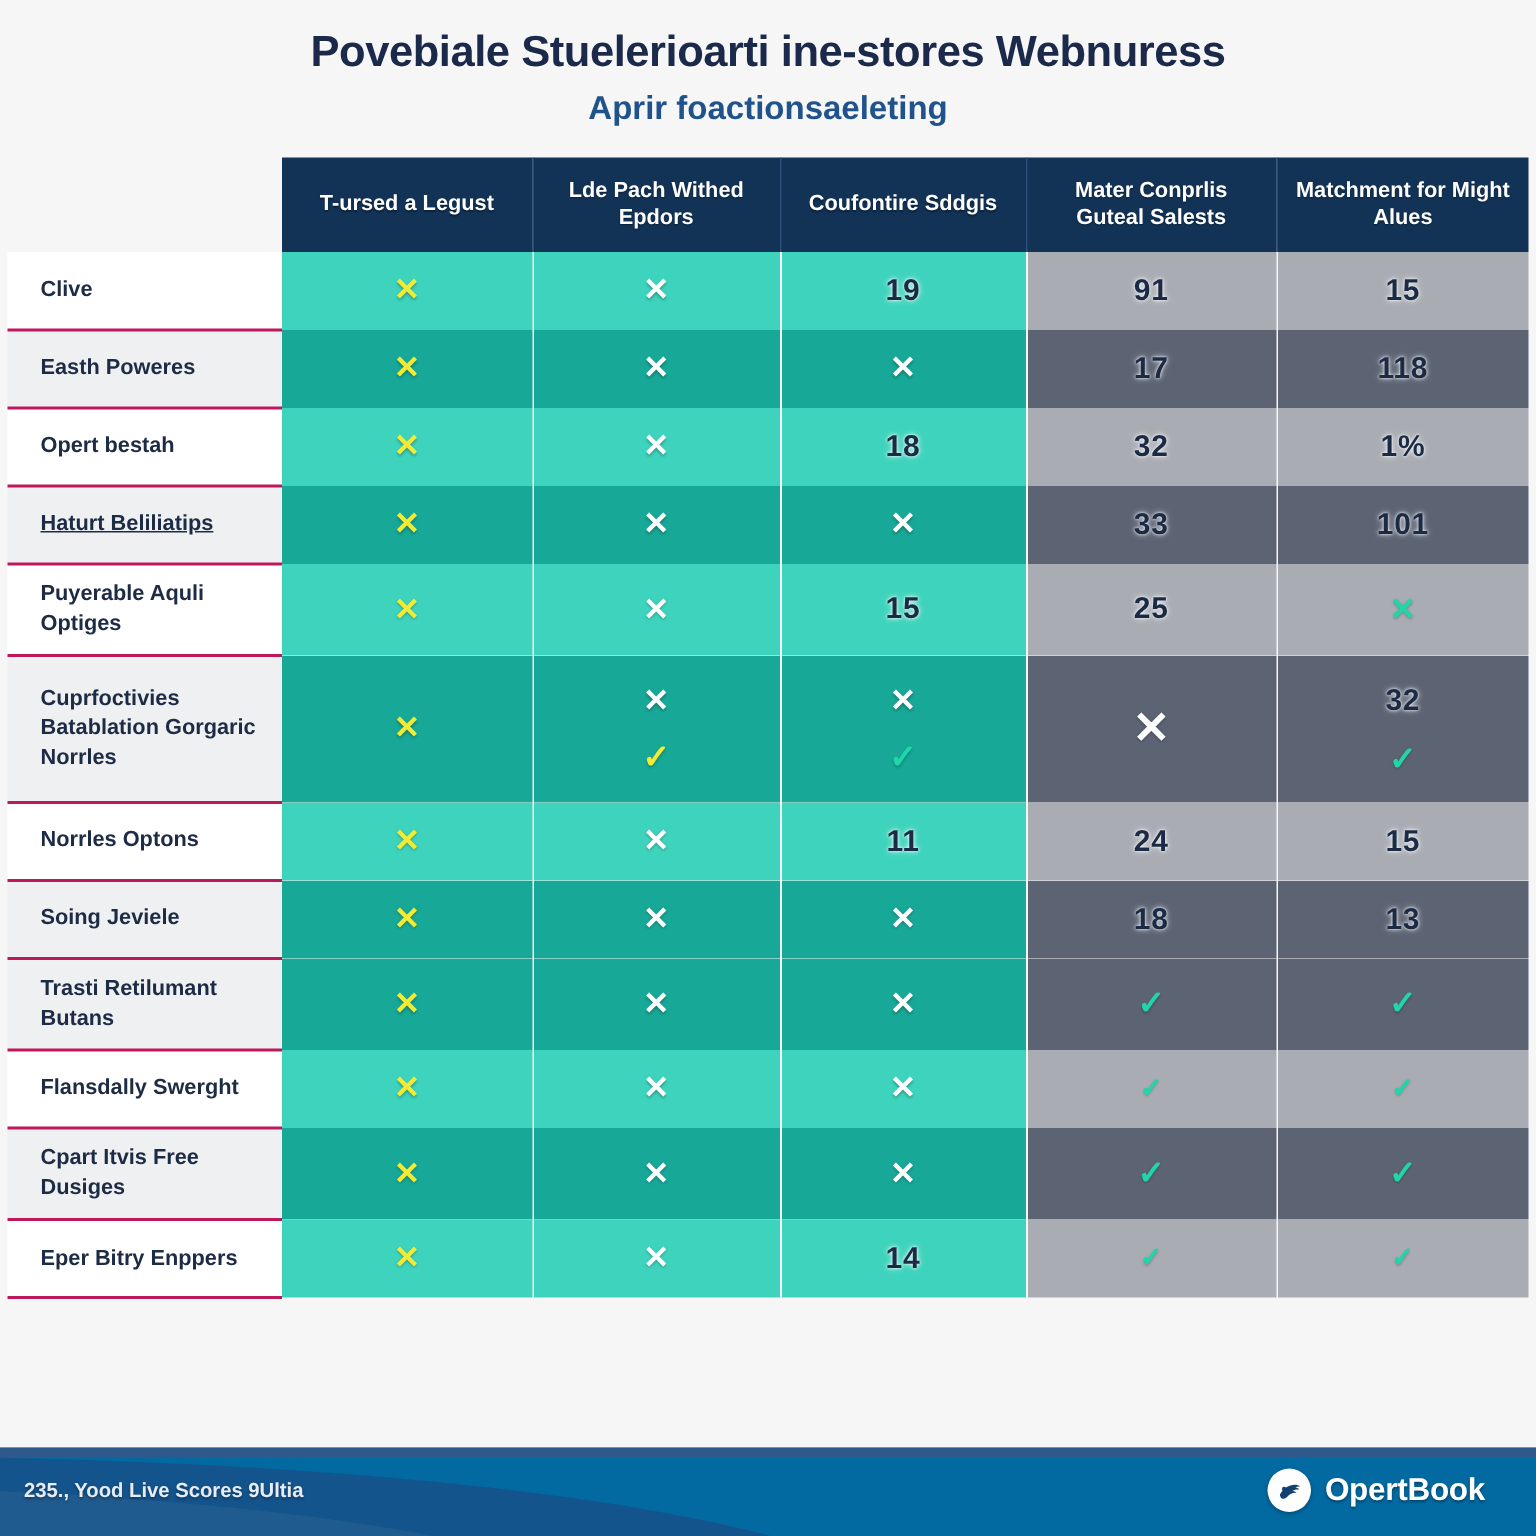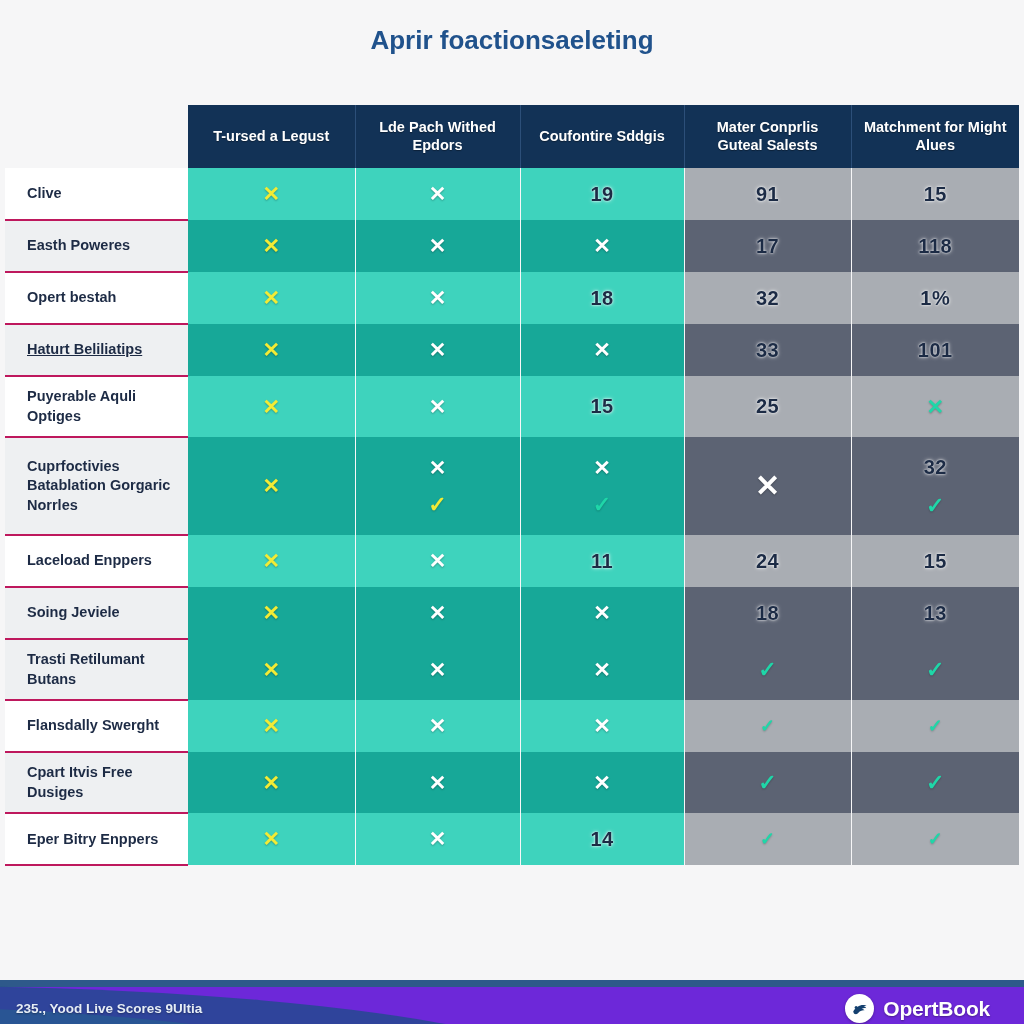--- a/index.html
+++ b/index.html
@@ -25,21 +25,21 @@
   }
   .main-title {
     font-size: 29px;
     font-weight: bold;
     color: #1b2a4a;
     letter-spacing: -0.3px;
     line-height: 1.15;
     text-shadow: 0 1px 1px rgba(255,255,255,0.7);
   }
   .sub-title {
-    font-size: 26px;
+    font-size: 22px;
     font-weight: bold;
     color: #20528c;
     margin-top: 7px;
     line-height: 1.15;
   }
 
   
   .table-shell {
     position: absolute;
     left: 5px;
@@ -154,22 +154,22 @@
     justify-content: center;
     gap: 16px;
   }
 
   
   .footer {
     position: absolute;
     left: 0;
     bottom: 0;
     width: 1024px;
-    height: 44px;
-    background: #6d28d9;
+    height: 59px;
+    background: #0369a1;
     overflow: hidden;
   }
   .footer .top-strip {
     position: absolute;
     top: 0; left: 0;
     width: 1024px; height: 7px;
     background: #2e598a;
   }
   .footer .swoosh-a {
     position: absolute;
@@ -221,20 +221,21 @@
     font-weight: bold;
     color: #ffffff;
     letter-spacing: -0.2px;
     text-shadow: 0 1px 2px rgba(0,0,0,0.35);
   }
 </style>
 </head>
 <body>
 
 <div class="title-wrap">
+  <div class="main-title">Povebiale Stuelerioarti ine-stores Webnuress</div>
   <div class="sub-title">Aprir foactionsaeleting</div>
 </div>
 
 <div class="table-shell">
   <table class="cmp">
     <colgroup>
       <col class="c-label">
         <col class="c-1">
         <col class="c-2">
         <col class="c-3">
@@ -309,21 +310,21 @@
           </td>
           <td class="cell gray"><span class="mark-x big">✕</span></td>
           <td class="cell gray">
             <span class="stack">
               <span class="num">32</span>
               <span class="mark-check">✓</span>
             </span>
           </td>
         </tr>
         <tr class="rl-light">
-          <td class="rowlabel" style="height: 52px;">Laceload Enppers</td>
+          <td class="rowlabel" style="height: 52px;">Norrles Optons</td>
           <td class="cell teal"><span class="mark-x yellow">✕</span></td>
           <td class="cell teal"><span class="mark-x">✕</span></td>
           <td class="cell teal"><span class="num">11</span></td>
           <td class="cell gray"><span class="num">24</span></td>
           <td class="cell gray"><span class="num">15</span></td>
         </tr>
         <tr class="rl-dark">
           <td class="rowlabel" style="height: 52px;">Soing Jeviele</td>
           <td class="cell teal"><span class="mark-x yellow">✕</span></td>
           <td class="cell teal"><span class="mark-x">✕</span></td>

